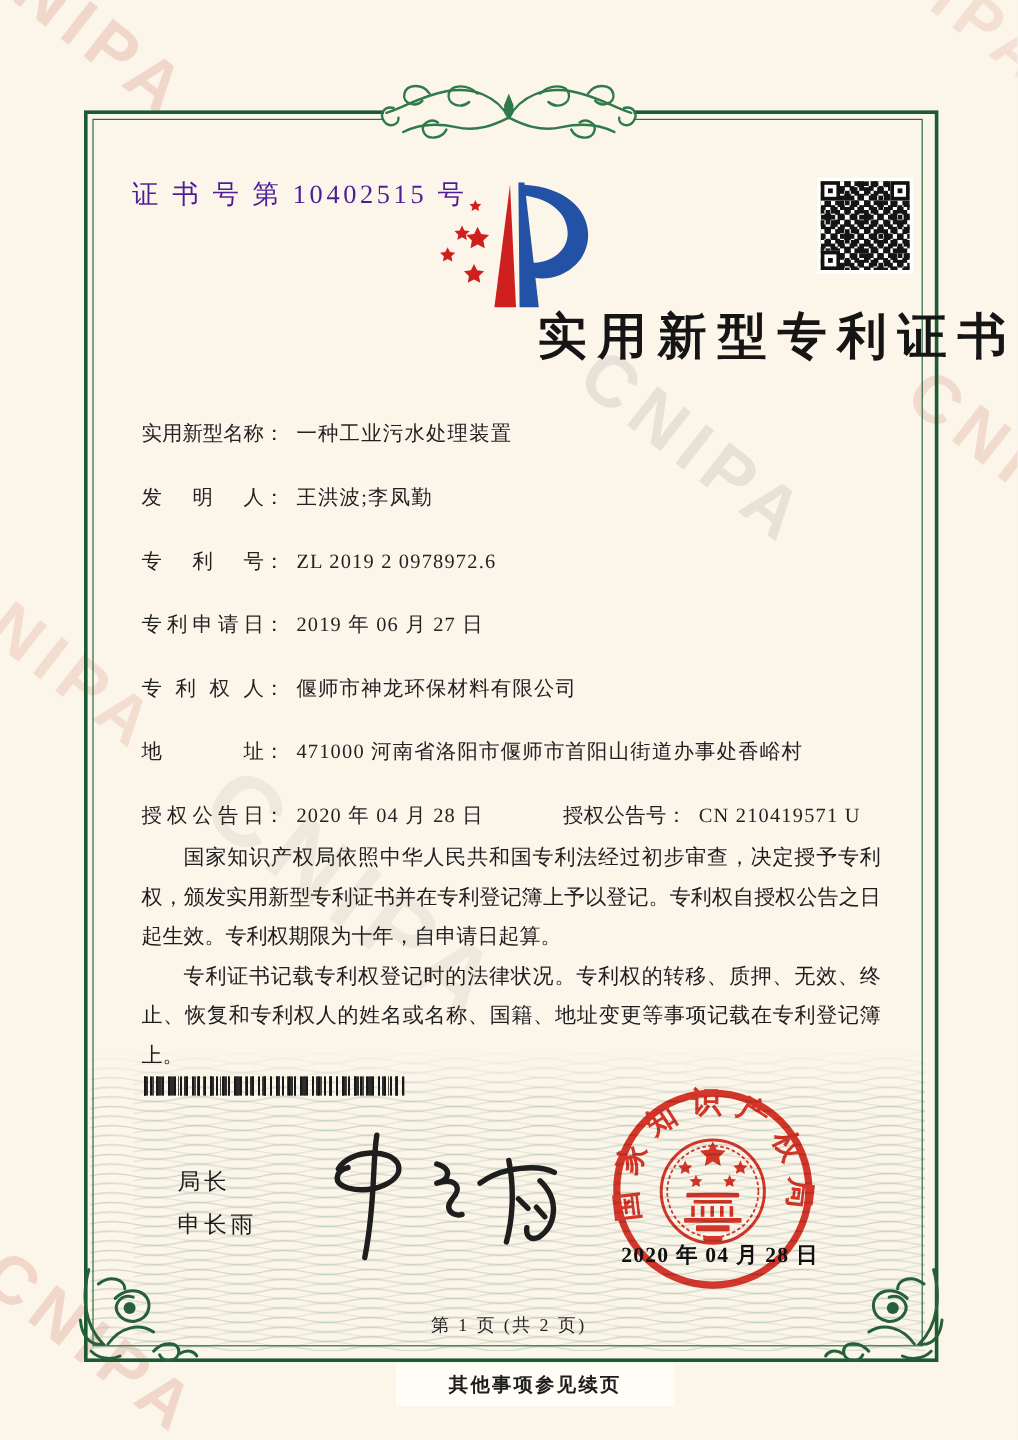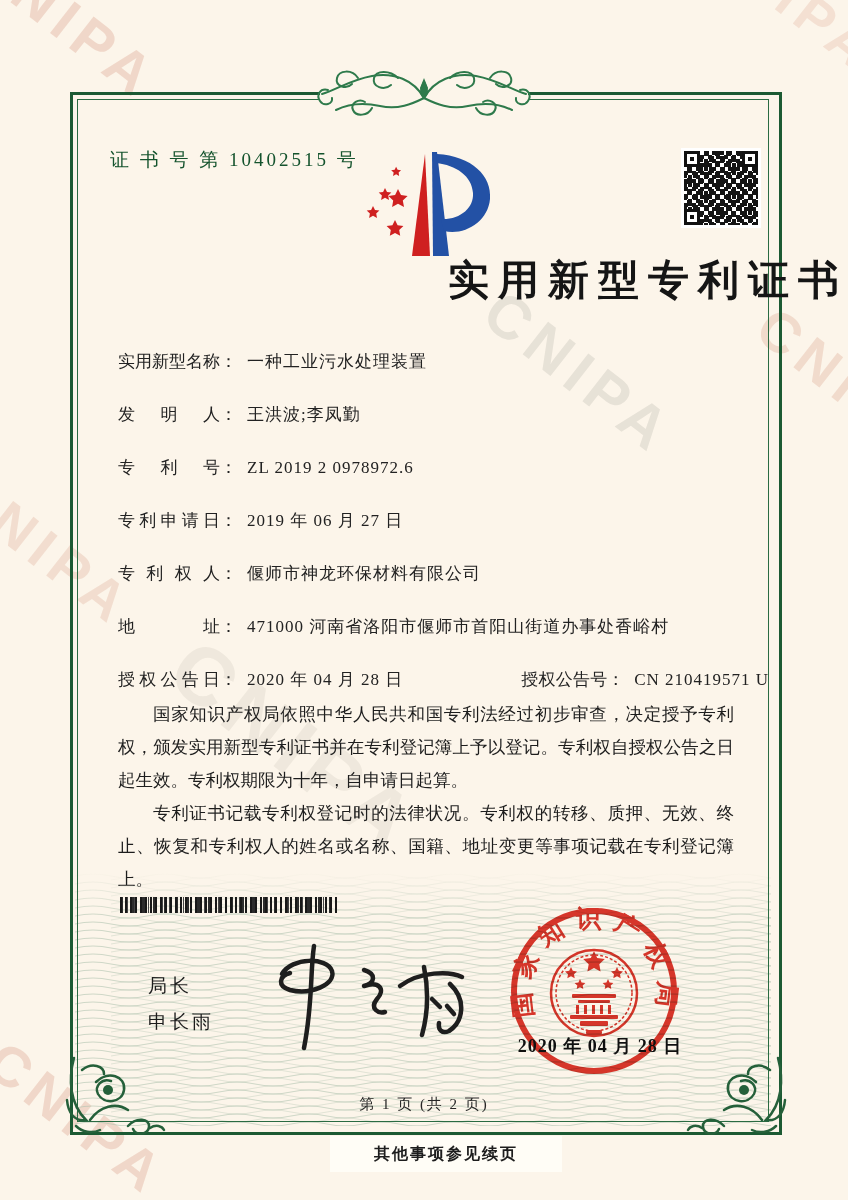--- a/index.html
+++ b/index.html
@@ -22,42 +22,42 @@
                border:3px solid #1c5a33;}
   .frame-inner{position:absolute;left:77px;top:99px;width:690px;height:1021px;
                border:1px solid #2a6b42;}
 
   
   .waveband{position:absolute;left:75px;top:872px;width:696px;height:254px;
             -webkit-mask-image:linear-gradient(180deg,transparent,#000 46px);
             mask-image:linear-gradient(180deg,transparent,#000 46px);}
 
   
-  .certno{position:absolute;left:110px;top:147px;font-size:19px;color:#14532d;letter-spacing:3px;}
+  .certno{position:absolute;left:110px;top:147px;font-size:22px;color:#4c1d95;letter-spacing:3px;}
   .logo{position:absolute;left:352px;top:146px;}
   .qr{position:absolute;left:681px;top:148px;width:80px;height:80px;background:#fff;padding:3px;box-sizing:border-box;}
   .qr-noise{position:relative;width:74px;height:74px;
      background:
        repeating-conic-gradient(#141414 0% 25%, transparent 0% 50%) 0px 0px/8px 8px,
        repeating-conic-gradient(transparent 0% 25%, #141414 0% 50%) 3px 5px/11px 11px,
        #fff;}
   .finder{position:absolute;width:16px;height:16px;border:3px solid #111;background:#fff;box-sizing:border-box;}
   .finder::after{content:"";position:absolute;left:3px;top:3px;width:4px;height:4px;background:#111;}
   .f-tl{left:0;top:0}.f-tr{right:0;top:0}.f-bl{left:0;bottom:0}
   .title{position:absolute;left:0;top:253px;width:848px;text-align:right;font-size:41px;
          font-weight:bold;color:#151515;letter-spacing:9px;}
 
   
   .fields{position:absolute;left:118px;top:350px;width:630px;font-size:17px;color:#222;}
   .frow{height:24px;margin-bottom:29px;white-space:nowrap;}
   .frow.tight{margin-bottom:0;}
   .flabel{display:inline-block;width:102px;text-align:justify;text-align-last:justify;vertical-align:top;}
   .fcolon{display:inline-block;margin-right:10px;}
   .fvalue{letter-spacing:1px;}
-  .grant2{display:inline-block;margin-left:118px;}
+  .grant2{display:inline-block;margin-left:66px;}
   .grant2 .flabel{width:86px;}
 
   
   .body-text{position:absolute;left:118px;top:698px;width:616px;font-size:17.5px;line-height:33px;
              color:#1d1d1d;text-align:justify;}
   .body-text p{margin:0;text-indent:2em;}
 
   
   .barcode{position:absolute;left:120px;top:897px;width:217px;height:16px;
      background:

